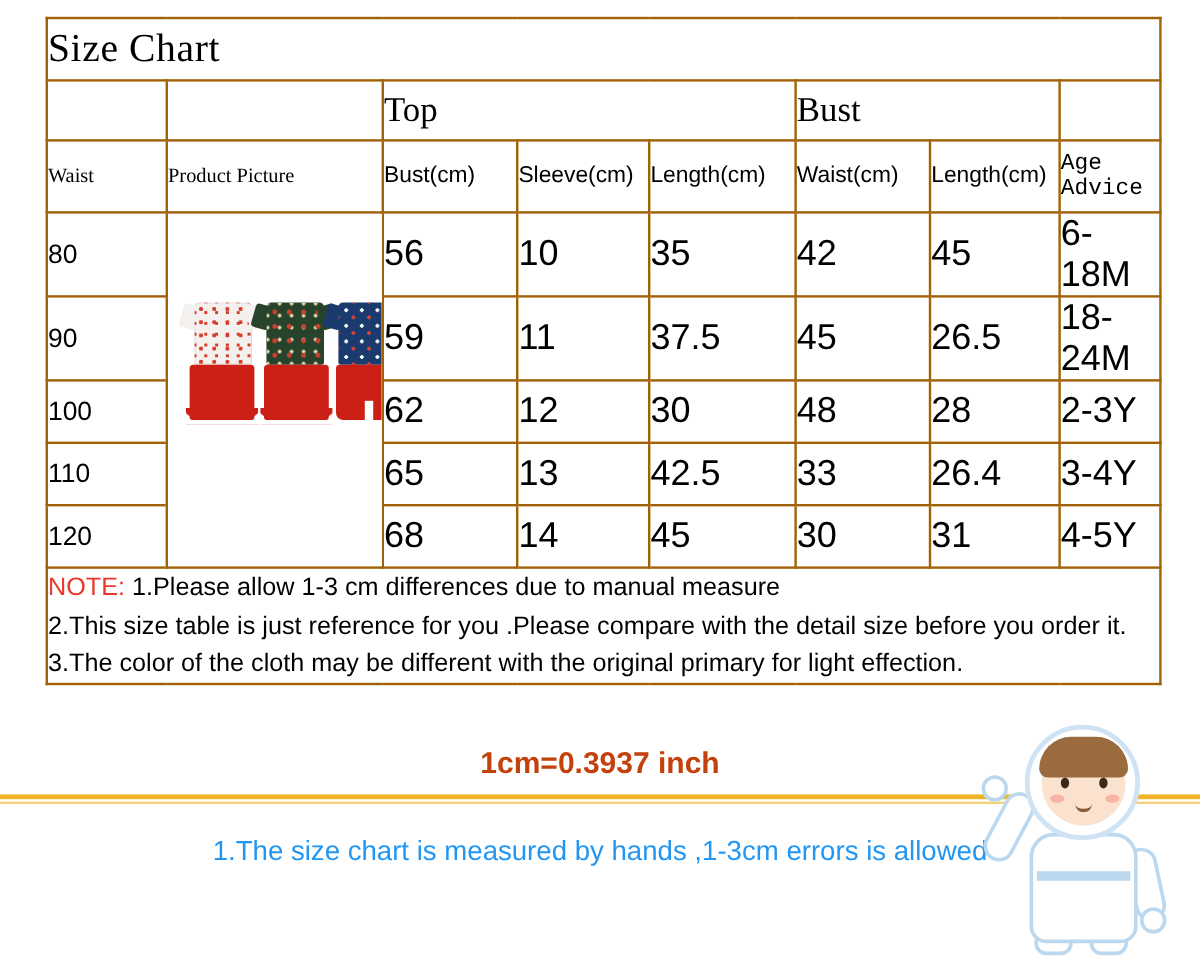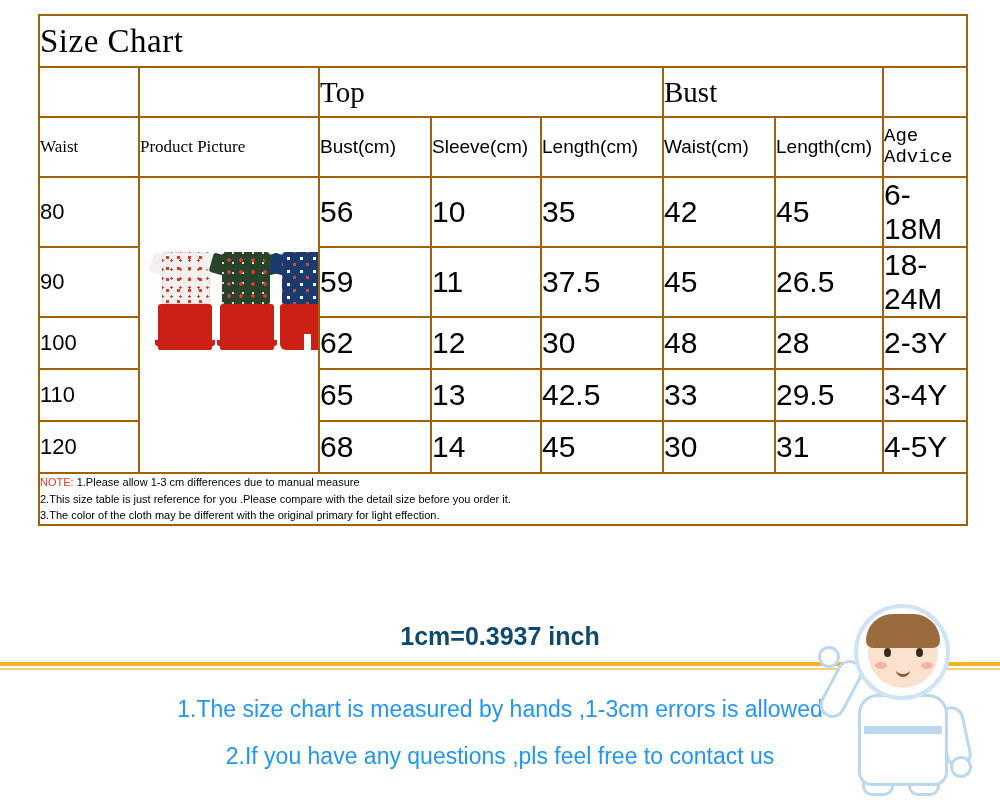--- a/index.html
+++ b/index.html
@@ -168,21 +168,21 @@
     bottom: -4px; left: -3px; right: -3px;
     height: 14px;
     background:
       radial-gradient(circle at 6px 0, #cc2016 7px, transparent 7.5px) repeat-x;
     background-size: 12px 14px;
   }
 
   
   .note-cell {
     padding: 12px 14px 16px 14px;
-    font-size: 11px;
+    font-size: 21px;
     line-height: 1.5;
     text-align: center;
   }
   .note-label { color: #e8392b; }
 
   
   .lower {
     position: absolute;
     left: 0;
     top: 600px;
@@ -190,21 +190,21 @@
     height: 207px;
   }
   .conv-line {
     position: absolute;
     left: 0;
     top: 22px;
     width: 1000px;
     text-align: center;
     font-size: 25px;
     font-weight: bold;
-    color: #0c4a6e;
+    color: #c2410c;
   }
   .rule {
     position: absolute;
     left: 0;
     top: 62px;
     width: 1000px;
     height: 4px;
     background: #f0b429;
   }
   .rule2 {
@@ -414,21 +414,21 @@
       <td class="data-cell">28</td>
       <td class="data-cell">2-3Y</td>
     </tr>
 
     <tr>
       <td class="data-cell size-cell">110</td>
       <td class="data-cell">65</td>
       <td class="data-cell">13</td>
       <td class="data-cell">42.5</td>
       <td class="data-cell">33</td>
-      <td class="data-cell">29.5</td>
+      <td class="data-cell">26.4</td>
       <td class="data-cell">3-4Y</td>
     </tr>
 
     <tr>
       <td class="data-cell size-cell">120</td>
       <td class="data-cell">68</td>
       <td class="data-cell">14</td>
       <td class="data-cell">45</td>
       <td class="data-cell">30</td>
       <td class="data-cell">31</td>
@@ -446,21 +446,20 @@
     </tr>
   </tbody>
     </table>
 </div>
 
 <div class="lower">
   <div class="conv-line">1cm=0.3937 inch</div>
   <div class="rule"></div>
   <div class="rule rule2"></div>
   <div class="blue-line l1">1.The size chart is measured by hands ,1-3cm errors is allowed</div>
-  <div class="blue-line l2">2.If you have any questions ,pls feel free to contact us</div>
 
   <div class="astro">
     <div class="arm l"></div>
     <div class="glove l"></div>
     <div class="arm r"></div>
     <div class="glove r"></div>
     <div class="boot l"></div>
     <div class="boot r"></div>
     <div class="body"></div>
     <div class="stripe"></div>

